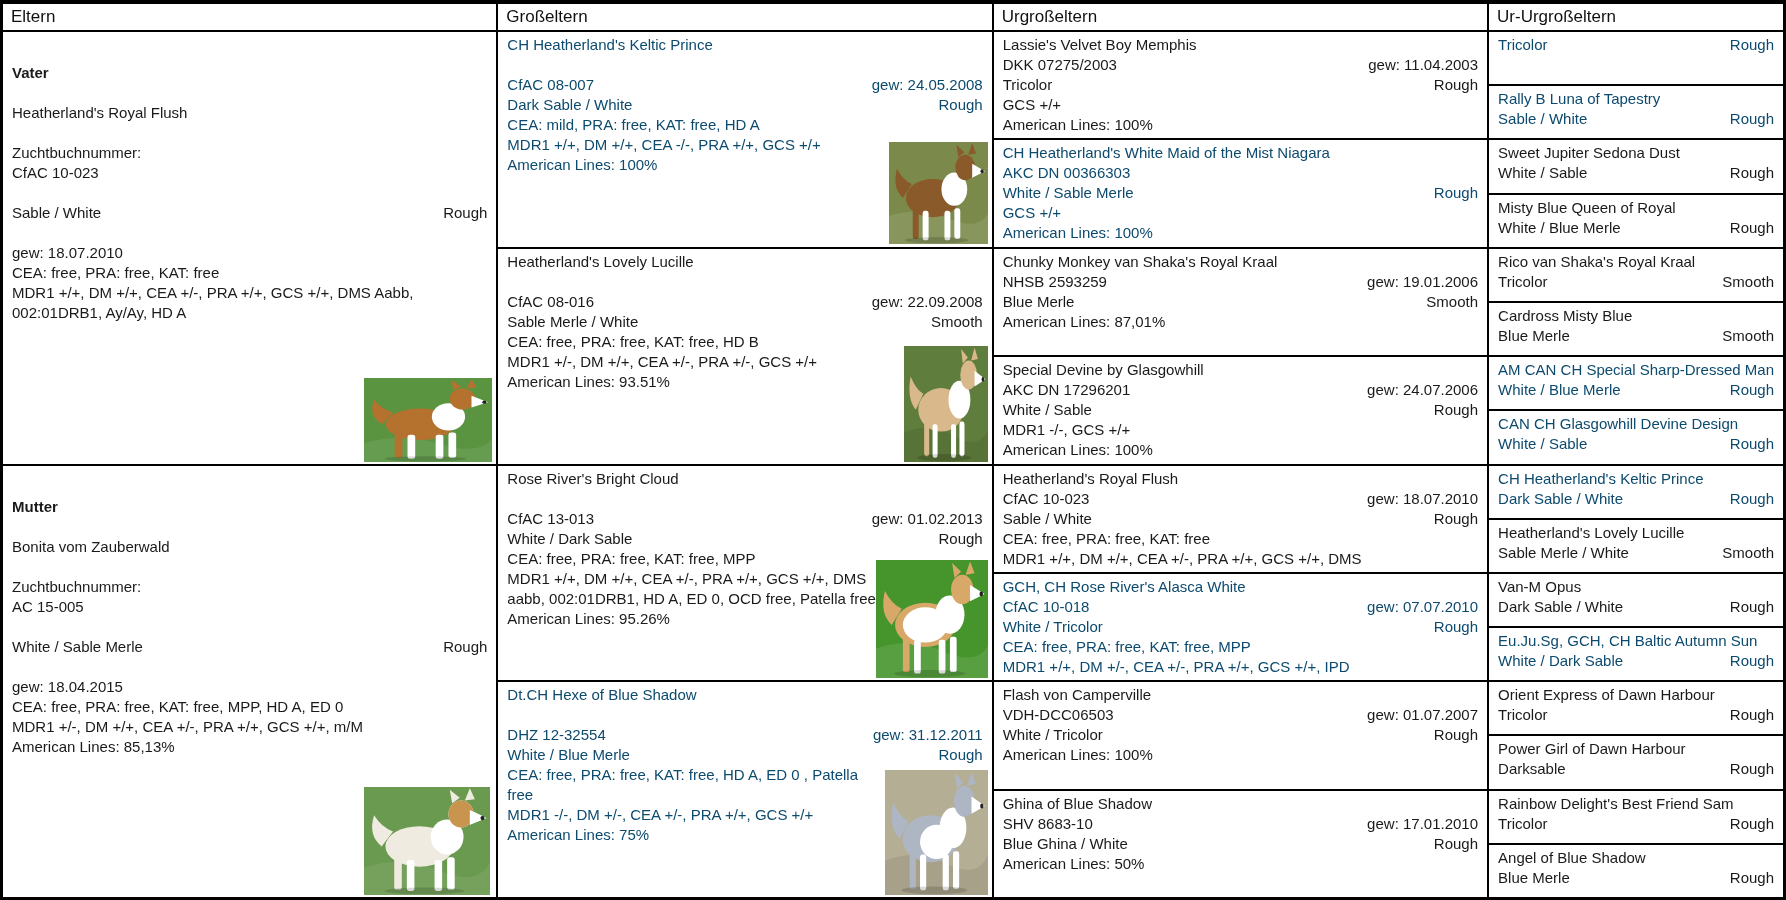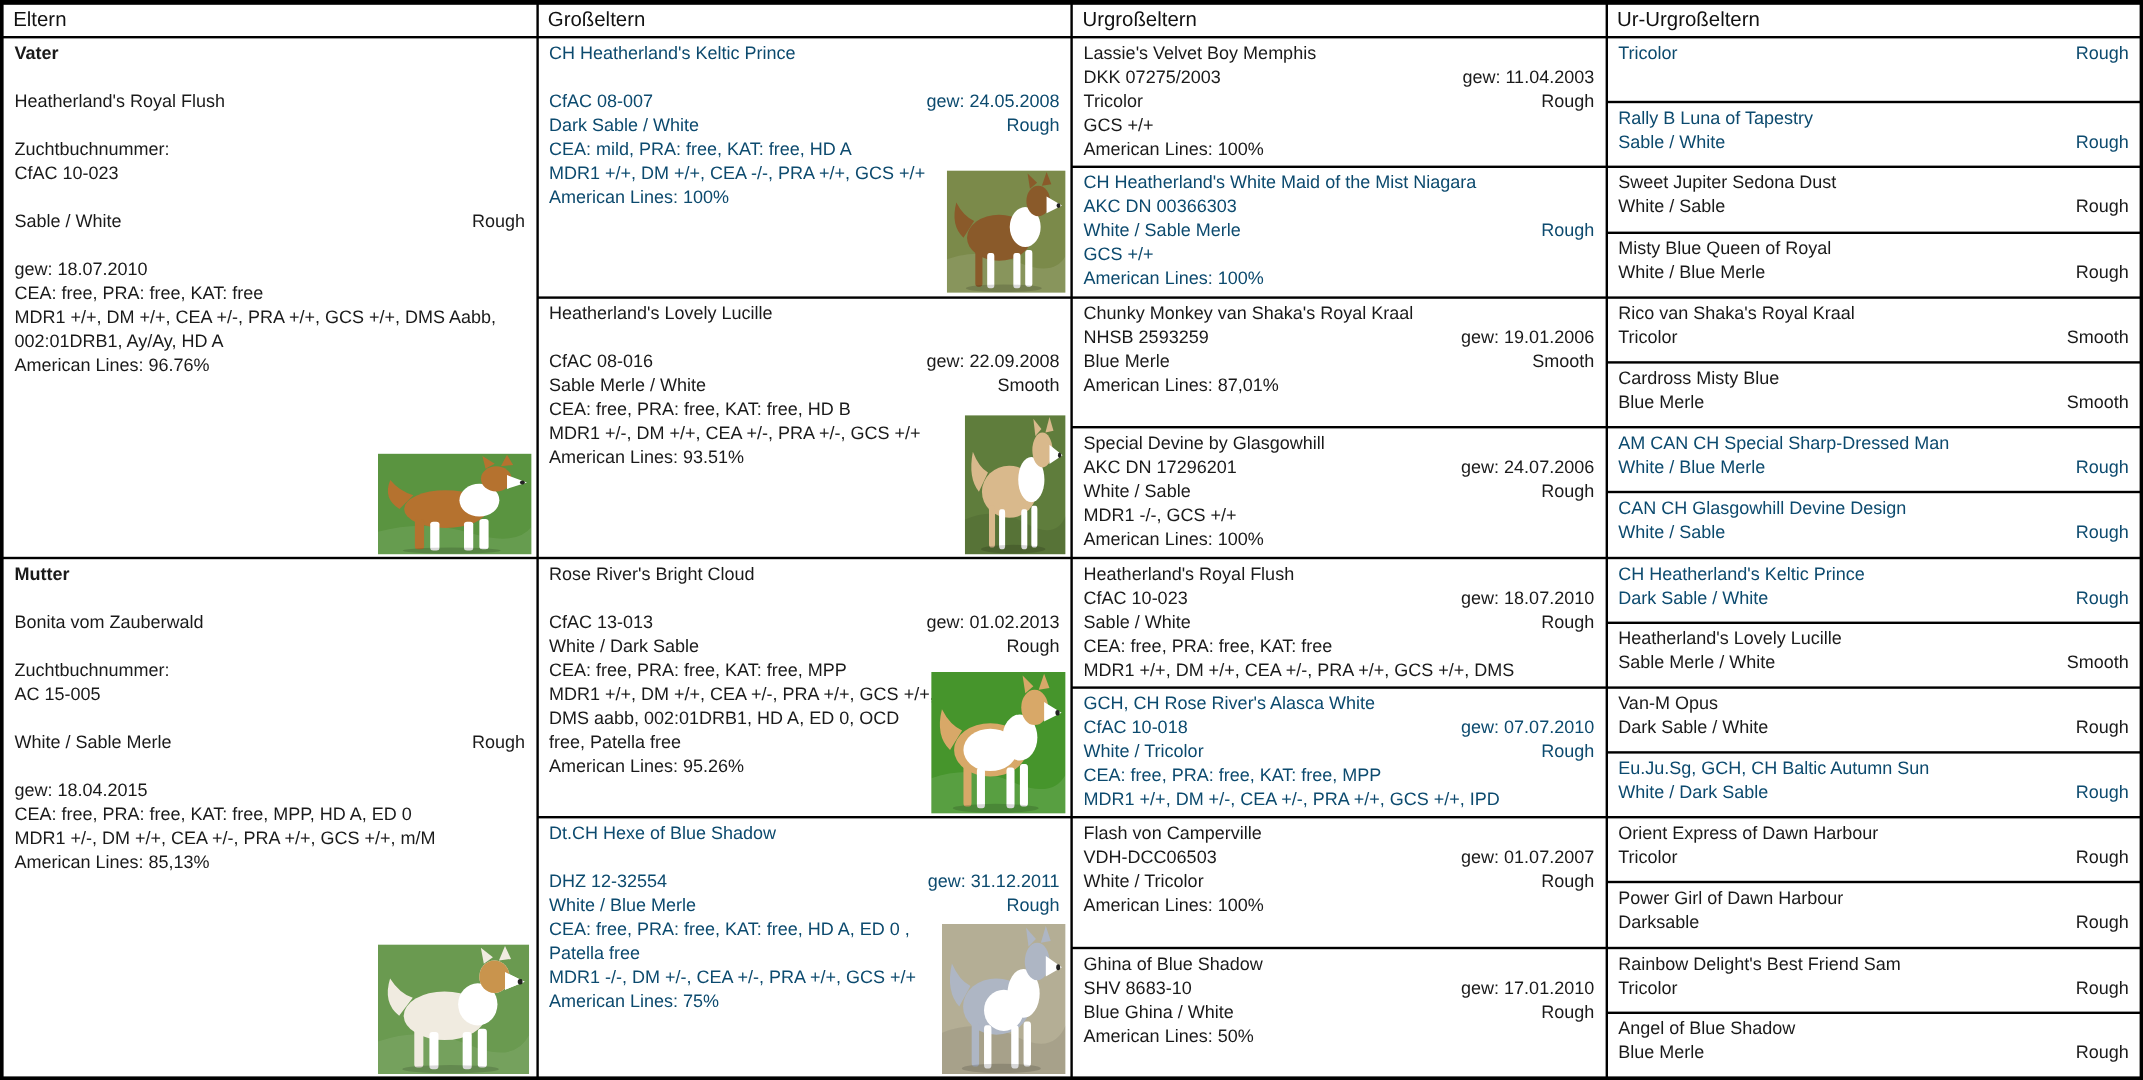--- a/index.html
+++ b/index.html
@@ -1,30 +1,30 @@
 <!DOCTYPE html>
 <html><head>
 <meta charset="utf-8">
 <style>
   html,body{margin:0;padding:0;background:#fff;}
   .wrap{width:1786px;height:900px;box-sizing:border-box;font-family:"Liberation Sans","DejaVu Sans",sans-serif;}
   .table{
     display:grid;
-    grid-template-columns:repeat(4,1fr);
+    grid-template-columns:repeat(3,1fr);
     grid-template-rows:26px repeat(16,1fr);
     gap:2px;
     background:#000;
     padding:4px 3px 3px 3px;
     width:100%;height:100%;box-sizing:border-box;
   }
   .hcell{background:#fff;display:flex;align-items:center;padding:0 8px;font-size:17px;color:#111;}
   .cell{background:#fff;position:relative;overflow:hidden;padding:3px 9px 2px 9px;
         font-size:15px;line-height:20px;color:#1a1a1a;}
   .cell[data-red="true"]{color:#0c4a6e;}
-  .bold{font-weight:bold;}
+  .bold{font-weight:bold;margin-top:28px;}
   .gap{margin-top:20px;}
   .split{display:flex;justify-content:space-between;align-items:baseline;}
   .split span:last-child{white-space:nowrap;margin-left:8px;text-align:right;}
   .gp-lines{padding-right:104px;}
   .photo{position:absolute;display:block;}
   .photo-vater{right:4px;bottom:2px;width:128px;height:84px;}
   .photo-mutter{right:6px;bottom:2px;width:126px;height:108px;}
   .photo-keltic{right:4px;bottom:3px;width:99px;height:102px;}
   .photo-lucille{right:4px;bottom:2px;width:84px;height:116px;}
   .photo-rose{right:4px;bottom:2px;width:112px;height:118px;}
@@ -73,21 +73,20 @@
       <div class="gap">Heatherland's Royal Flush</div>
       <div class="gap">Zuchtbuchnummer:</div>
       <div>CfAC 10-023</div>
       <div class="split gap">
         <span>Sable / White</span>
         <span>Rough</span>
       </div>
       <div class="gap">gew: 18.07.2010</div>
       <div>CEA: free, PRA: free, KAT: free</div>
       <div>MDR1 +/+, DM +/+, CEA +/-, PRA +/+, GCS +/+, DMS Aabb, 002:01DRB1, Ay/Ay, HD A</div>
-      <div>American Lines: 96.76%</div>
       <svg class="photo photo-vater" style="color:#b5722f" viewBox="0 0 100 80" preserveAspectRatio="none">
         <rect width="100" height="80" fill="#5a9440"></rect>
         <path d="M0,62 Q30,52 60,63 T100,58 L100,80 L0,80 Z" fill="rgba(255,255,255,0.08)"></path>
         <use href="#dog" width="100" height="80"></use>
       </svg>
     </div>
 
     <div class="cell" style="grid-column:1;grid-row:10/span 8" data-red="false">
       <div class="bold">Mutter</div>
       <div class="gap">Bonita vom Zauberwald</div>

